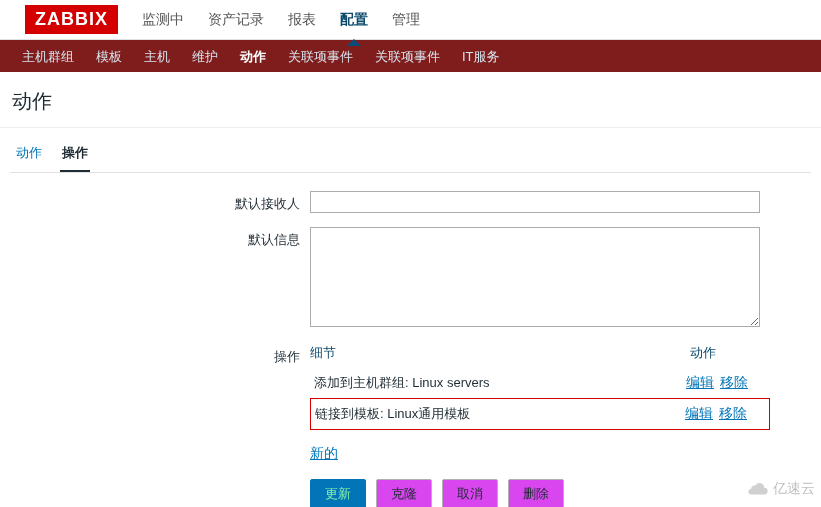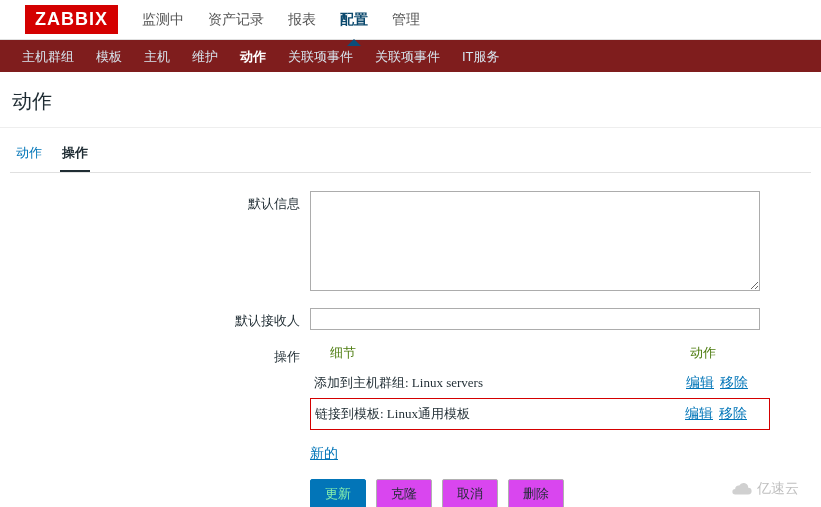--- a/index.html
+++ b/index.html
@@ -17,33 +17,33 @@
   .content { padding: 8px 10px 20px; }
   .tabs { display: flex; gap: 16px; border-bottom: 1px solid #e0e0e0; margin-bottom: 18px; padding: 0 4px; }
   .tab { padding: 8px 2px; font-size: 13px; color: #0275b8; cursor: pointer; }
   .tab.active { color: #1f2c33; border-bottom: 2px solid #1f2c33; font-weight: bold; }
   .form-row { display: flex; margin-bottom: 14px; }
   .form-label { width: 300px; text-align: right; padding-right: 10px; color: #1f2c33; padding-top: 4px; font-size: 13px; }
   .form-field { flex: 0 0 460px; }
   input[type=text] { width: 450px; height: 22px; border: 1px solid #acacac; padding: 2px 4px; font-size: 13px; }
   textarea { width: 450px; height: 100px; border: 1px solid #acacac; padding: 4px; font-size: 13px; resize: both; }
   .ops-table { width: 460px; font-size: 13px; }
-  .ops-header { display: flex; color: #4d7c0f; margin-bottom: 6px; margin-left: 20px; }
+  .ops-header { display: flex; color: #0c4a6e; margin-bottom: 6px; }
   .ops-header .col-detail { flex: 1; }
   .ops-header .col-action { width: 80px; }
   .ops-row { display: flex; padding: 6px 4px; border-radius: 0; }
   .ops-row.highlight { border: 1px solid #d40000; }
-  .ops-row .col-detail { flex: 1; color: #1f2c33; font-family: Liberation Serif, serif; }
+  .ops-row .col-detail { flex: 1; color: #1f2c33; }
   .ops-row .col-action { width: 80px; display: flex; gap: 6px; }
   .ops-row .col-action a, .link-new { color: #0275b8; text-decoration: underline; cursor: pointer; font-size: 14px; }
   .link-new { display: inline-block; margin-top: 15px; }
   .btn-row { margin-left: 300px; margin-top: 16px; display: flex; gap: 10px; }
   .btn { padding: 5px 14px; font-size: 13px; border: 1px solid #b0b0b0; background: #d946ef; color: #1f2c33; cursor: pointer; border-radius: 2px; }
   .btn.primary { background: #0275b8; border-color: #0275b8; color: #86efac; }
-  .watermark { position: absolute; right: 22px; top: 480px; display:flex; align-items:center; gap:4px; color:#bfbfbf; font-size:14px; }
+  .watermark { position: absolute; right: 6px; top: 480px; display:flex; align-items:center; gap:4px; color:#bfbfbf; font-size:14px; }
   .watermark svg { width:22px; height:14px; }
 </style>
 </head>
 <body>
 
 <div class="topbar">
   <div class="logo">ZABBIX</div>
   <div class="topnav-item">监测中</div>
   <div class="topnav-item">资产记录</div>
   <div class="topnav-item">报表</div>
@@ -67,30 +67,30 @@
 </div>
 
 <div class="content">
 
   <div class="tabs">
     <div class="tab">动作</div>
     <div class="tab active">操作</div>
   </div>
 
   <div class="form-row">
-    <div class="form-label">默认信息</div>
+    <div class="form-label">默认接收人</div>
     <div class="form-field">
-      <textarea style=""></textarea>
+      <input type="text" value="" style="">
     </div>
   </div>
 
   <div class="form-row">
-    <div class="form-label">默认接收人</div>
+    <div class="form-label">默认信息</div>
     <div class="form-field">
-      <input type="text" value="" style="">
+      <textarea style=""></textarea>
     </div>
   </div>
 
   <div class="form-row">
     <div class="form-label">操作</div>
     <div class="form-field">
       <div class="ops-table">
         <div class="ops-header">
           <div class="col-detail">细节</div>
           <div class="col-action">动作</div>

